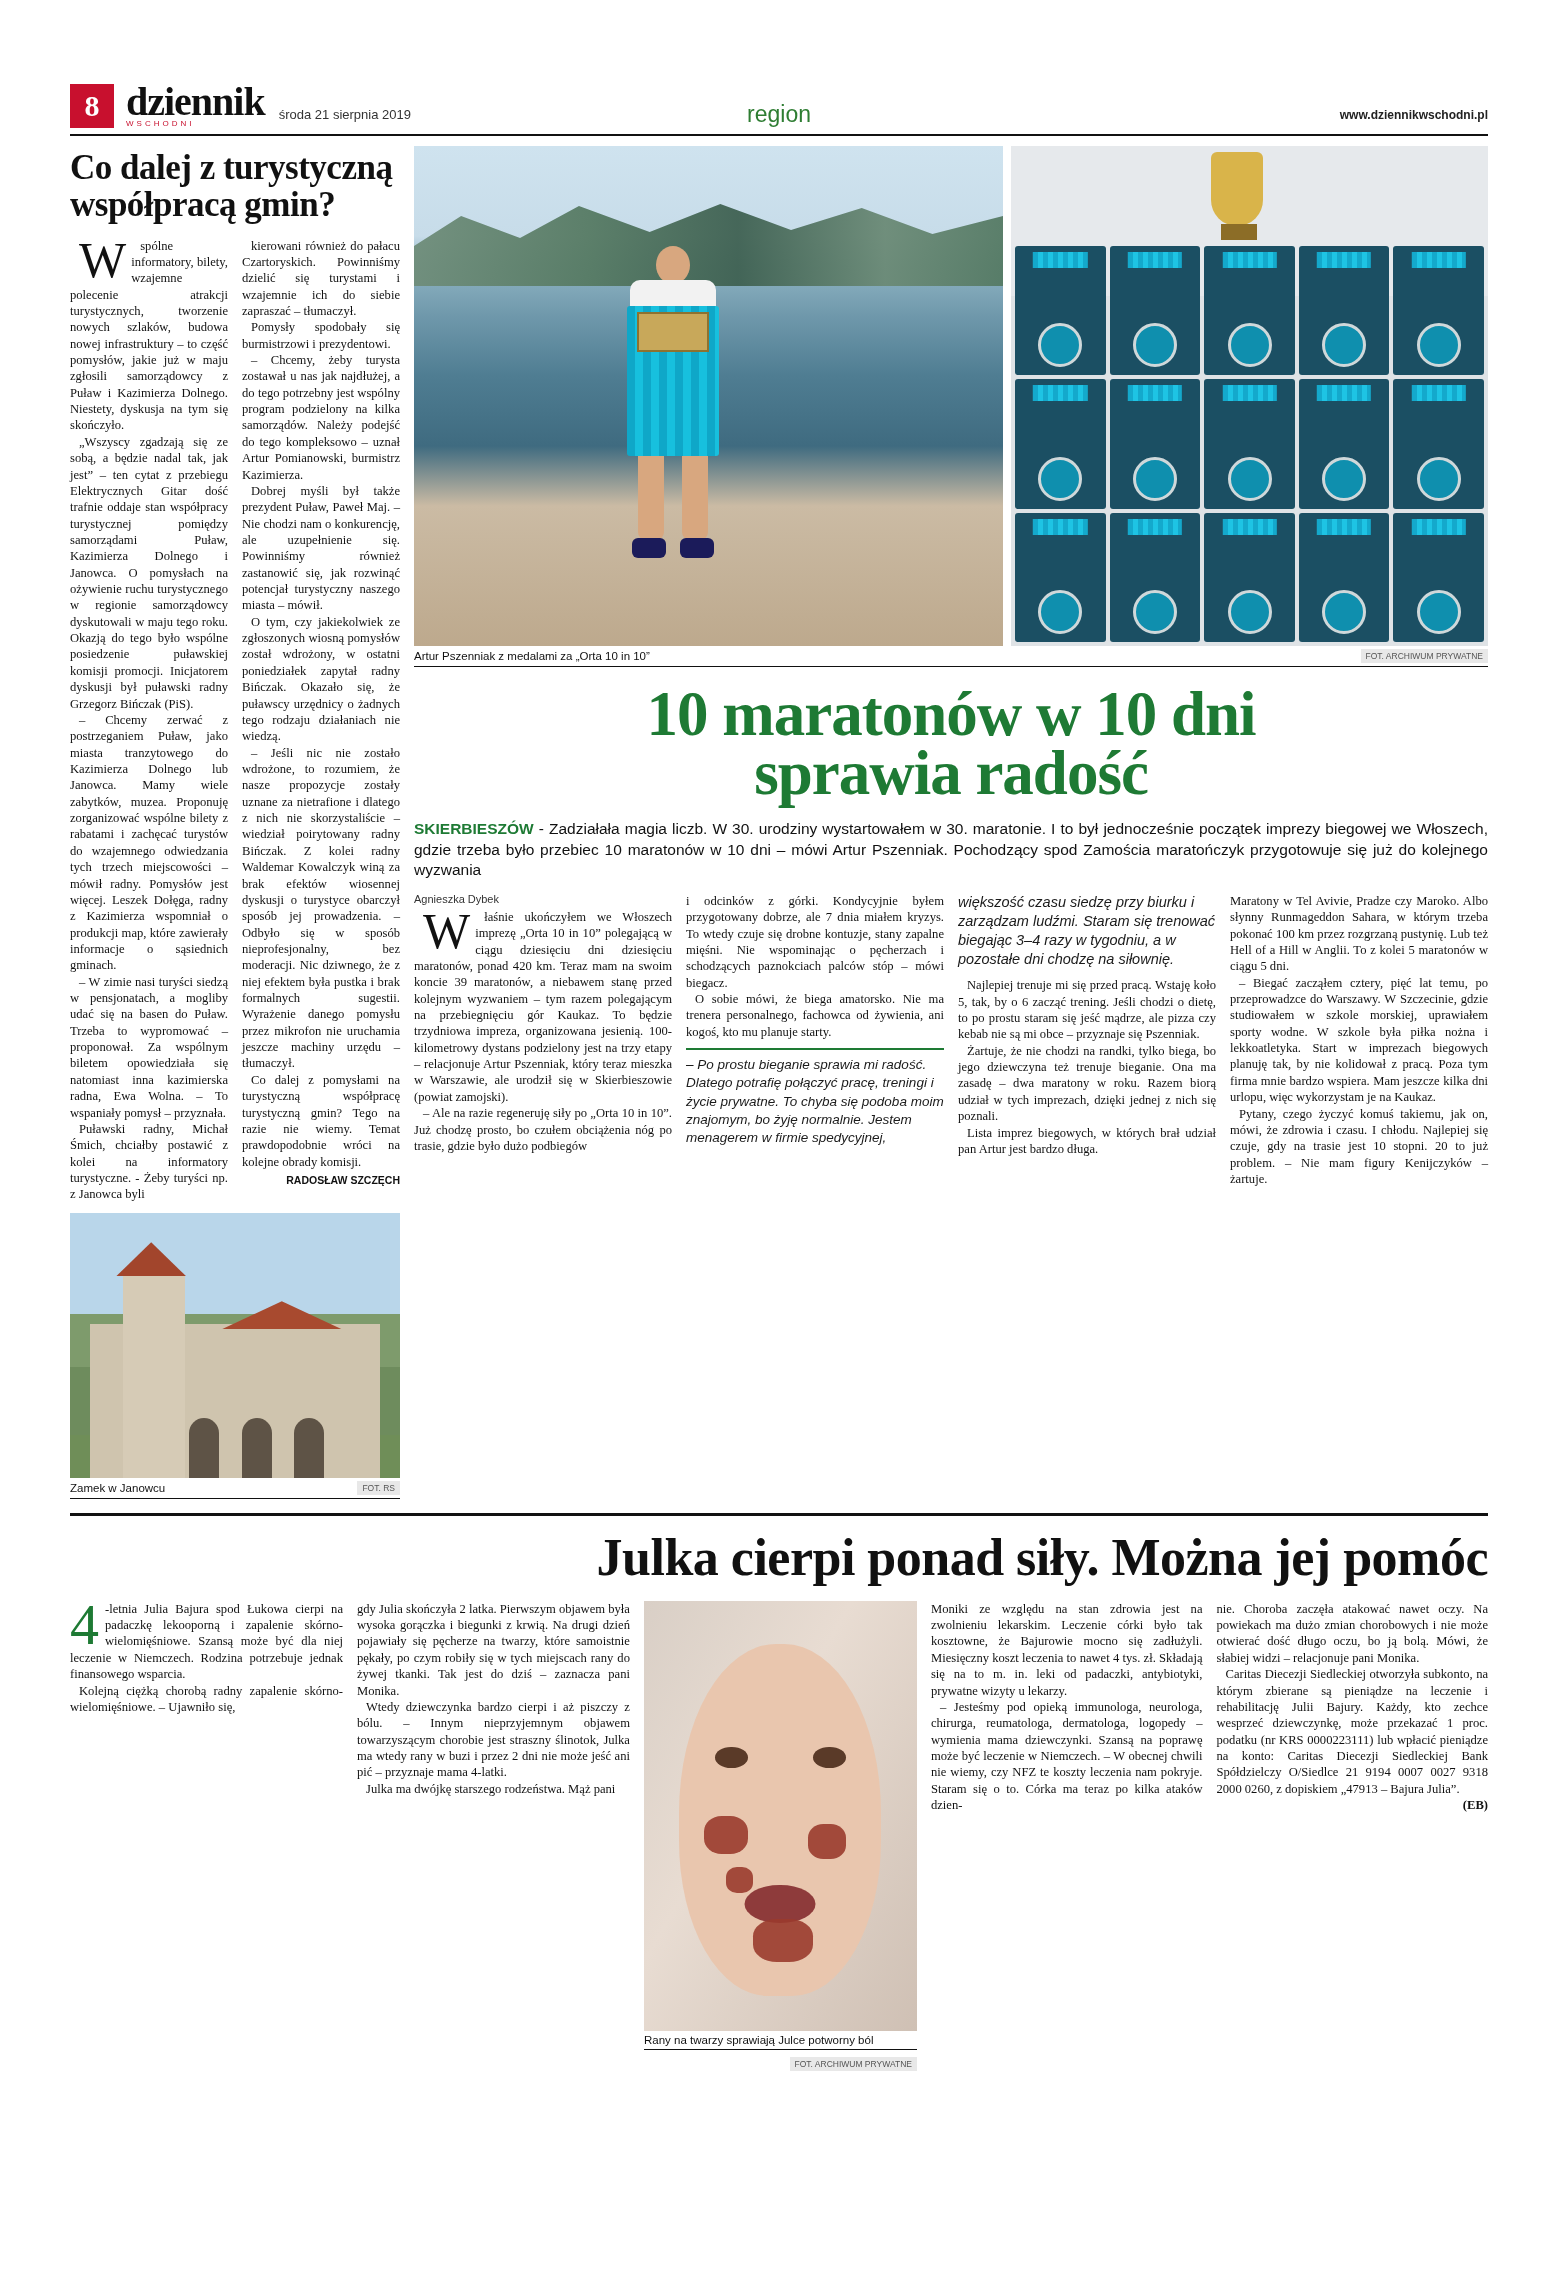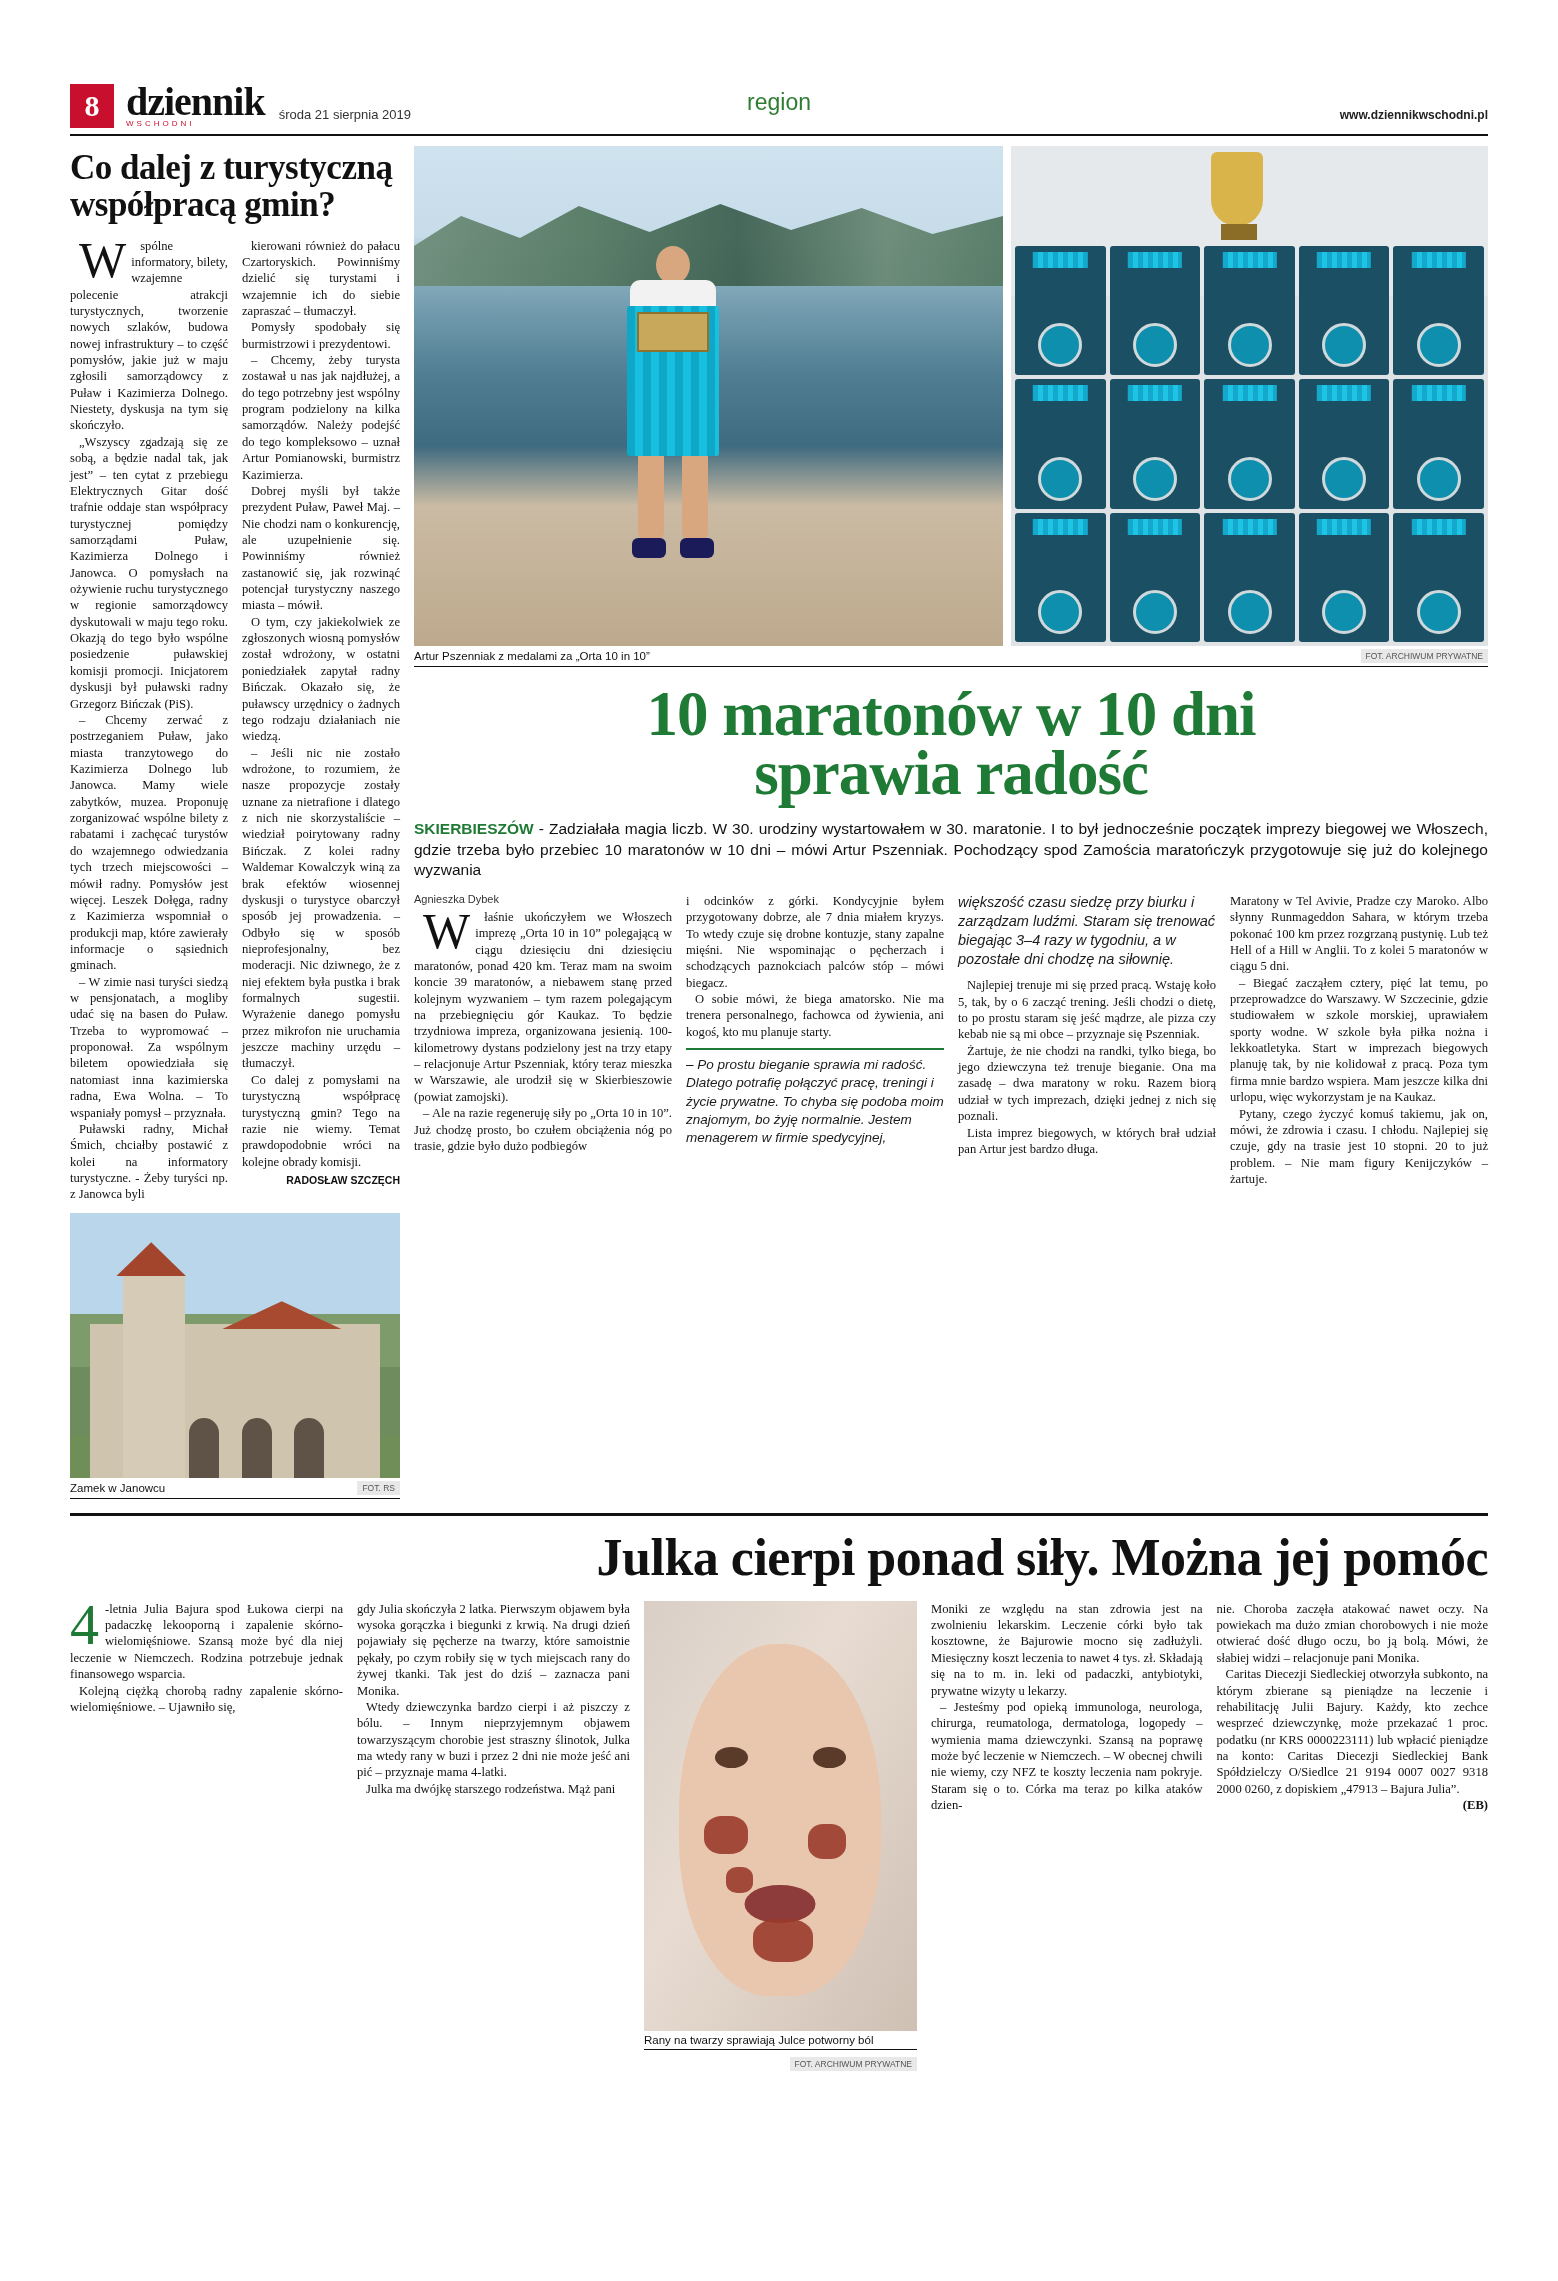--- a/index.html
+++ b/index.html
@@ -21,21 +21,21 @@
     display:flex; align-items:center; justify-content:center; margin-right:12px;
   }
   .logo-block { display:flex; flex-direction:column; justify-content:center; }
   .logo-main {
     font-family:"Liberation Serif", serif; font-weight:bold; font-size:40px;
     letter-spacing:-1px; line-height:0.95; color:#111;
   }
   .logo-sub { font-family:"Liberation Sans", sans-serif; font-size:8px; letter-spacing:3px; color:#c8102e; margin-top:-2px;}
   .mast-date { font-family:"Liberation Sans", sans-serif; font-size:13px; color:#333; margin-left:14px; padding-bottom:6px; }
   .mast-center {
-    position:absolute; left:50%; transform:translateX(-50%); bottom:12px;
+    position:absolute; left:50%; transform:translateX(-50%); bottom:0;
     font-family:"Liberation Sans", sans-serif; font-size:23px; color:#2e7d32;
   }
   .mast-right {
     margin-left:auto; font-family:"Liberation Sans", sans-serif; font-size:12px;
     color:#222; padding-bottom:6px; font-weight:bold;
   }
   .mast-rule { height:2px; background:#111; margin-top:6px; }
 
   
   .col-text { font-size:12.6px; line-height:1.30; text-align:justify; hyphens:auto; }

